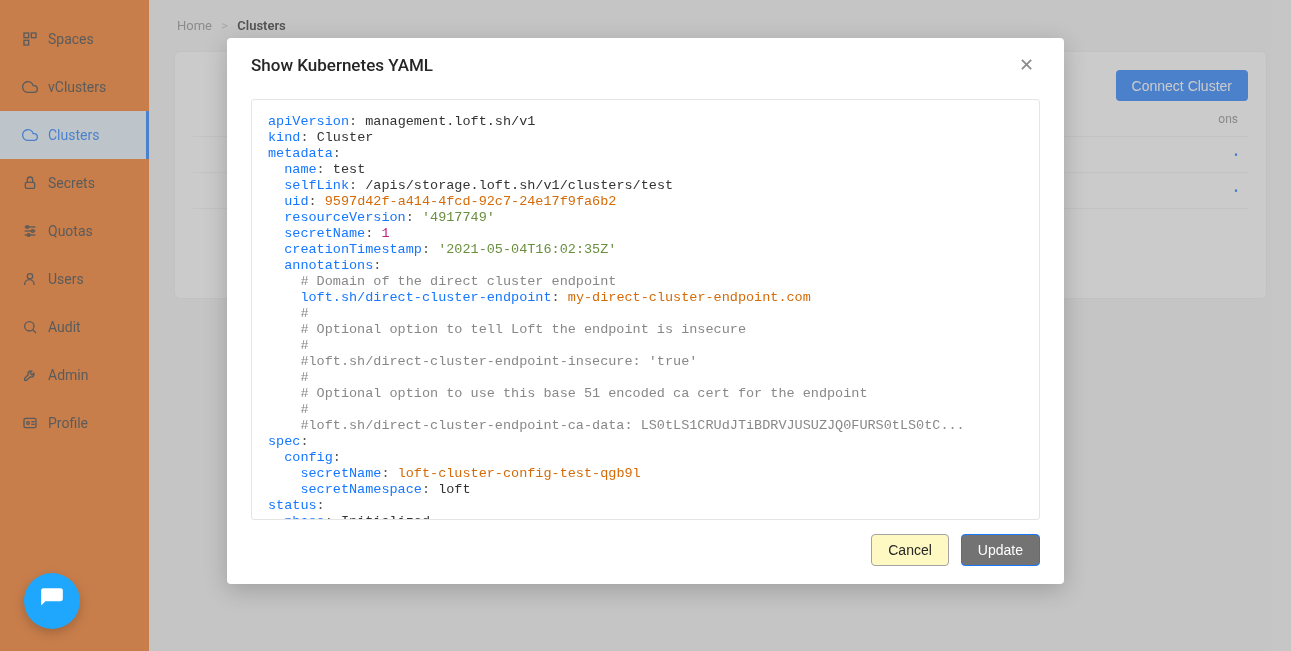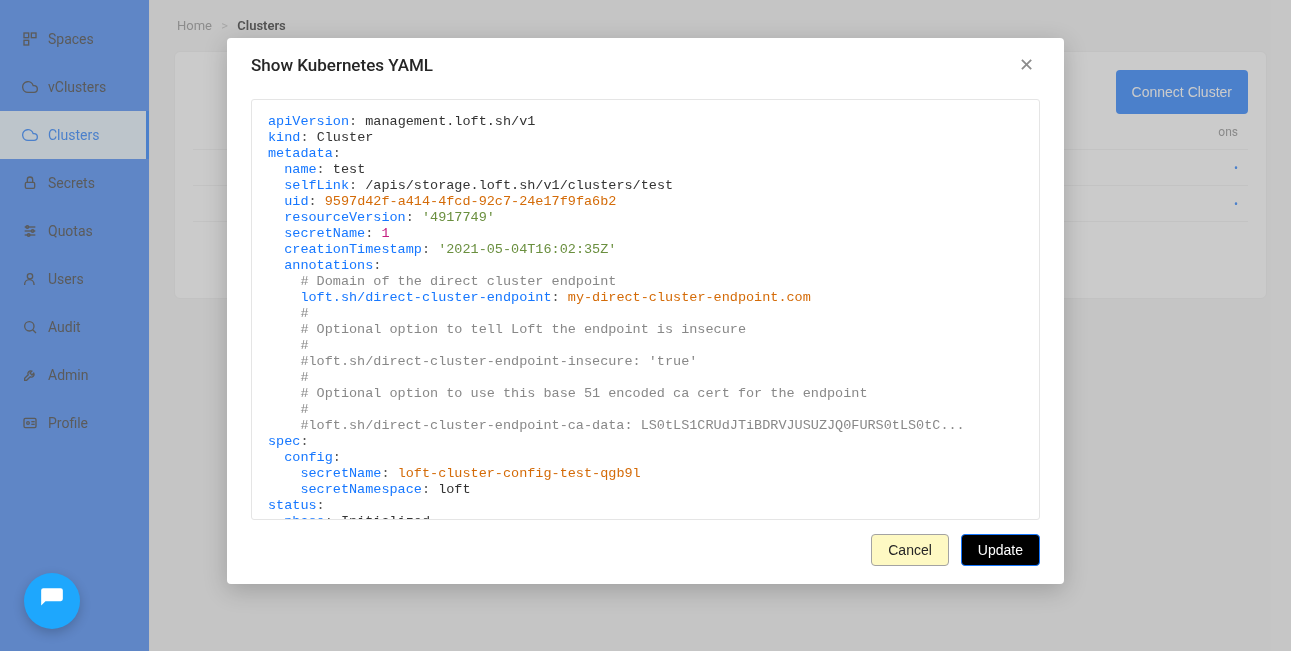--- a/index.html
+++ b/index.html
@@ -1,51 +1,51 @@
 <!DOCTYPE html>
 <html><head>
   <meta charset="utf-8">
   <style>
     * { box-sizing: border-box; margin: 0; padding: 0; }
     html, body { width: 1291px; height: 651px; overflow: hidden; font-family: -apple-system, BlinkMacSystemFont, "Segoe UI", Roboto, "Helvetica Neue", Arial, sans-serif; background: #f5f5f5; }
     .app { display: flex; height: 100%; }
-    .sidebar { width: 150px; background: #3b82f6; border-right: 1px solid #eee; padding-top: 15px; }
+    .sidebar { width: 150px; background: #f97316; border-right: 1px solid #eee; padding-top: 15px; }
     .sidebar-item { display: flex; align-items: center; height: 48px; padding: 0 22px; color: #333; font-size: 14px; cursor: pointer; position: relative; }
     .sidebar-item.active { background: #e6f4ff; color: #1677ff; }
     .sidebar-item.active::after { content: ""; position: absolute; right: 0; top: 0; bottom: 0; width: 3px; background: #1677ff; }
     .sidebar-item .sb-icon { width: 16px; height: 16px; margin-right: 10px; display: inline-flex; align-items: center; justify-content: center; color: inherit; }
     .sidebar-item svg { stroke: currentColor; }
     .main { flex: 1; position: relative; padding: 18px 24px; }
     .breadcrumb { font-size: 13px; color: #8c8c8c; margin-bottom: 18px; margin-left: 3px; }
     .breadcrumb .bc-sep { margin: 0 6px; color: #bfbfbf; }
     .breadcrumb .bc-current { color: #262626; font-weight: 600; }
     .panel { background: #fff; border: 1px solid #eee; border-radius: 6px; padding: 18px; height: 248px; }
     .panel-top { display: flex; justify-content: flex-end; }
-    .connect-btn { height: 44px; padding: 0 16px; background: #1677ff; color: #fff; border: none; border-radius: 4px; font-size: 14px; cursor: pointer; }
+    .connect-btn { height: 31px; padding: 0 16px; background: #1677ff; color: #fff; border: none; border-radius: 4px; font-size: 14px; cursor: pointer; }
     .ghost-row { height: 36px; border-bottom: 1px solid #f0f0f0; color: #888; font-size: 12px; display: flex; align-items: center; justify-content: flex-end; padding-right: 10px;}
     .overlay { position: absolute; inset: 0; background: rgba(140,140,140,0.45); }
     .modal-wrap { position: absolute; inset: 0; display: flex; align-items: flex-start; justify-content: center; padding-top: 38px; }
     .modal { width: 837px; background: #fff; border-radius: 4px; box-shadow: 0 6px 24px rgba(0,0,0,0.2); display: flex; flex-direction: column; }
     .modal-header { display: flex; align-items: center; justify-content: space-between; padding: 14px 24px; }
     .modal-title { font-size: 17px; color: #262626; font-weight: 500; }
     .close-x { color: #8c8c8c; font-size: 18px; cursor: pointer; padding: 2px 6px; }
     .modal-body { padding: 8px 24px 0; }
     .code-box { border: 1px solid #e5e5e5; border-radius: 3px; height: 421px; overflow: auto; padding: 14px 16px; font-family: SFMono-Regular, Consolas, "Liberation Mono", Menlo, monospace; font-size: 13.5px; line-height: 16px; color: #333; white-space: pre; position: relative; }
     .code-box::-webkit-scrollbar { width: 10px; }
     .code-box::-webkit-scrollbar-thumb { background: #c1c1c1; border-radius: 5px; }
     .tok-key { color: #1677ff; }
     .tok-colon { color: #555; }
     .tok-gstr { color: #6a8f3f; }
     .tok-num { color: #c41d7f; }
     .tok-comment { color: #888; }
     .tok-punct { color: #d46b08; }
     .modal-footer { display: flex; justify-content: flex-end; gap: 12px; padding: 14px 24px 18px; }
     .btn { height: 32px; padding: 0 16px; border-radius: 4px; font-size: 14px; cursor: pointer; }
     .btn-default { background: #fef9c3; border: 1px solid #a3a3a3; color: #262626; }
-    .btn-primary { background: #000000; border: 1px solid #1677ff; color: #fff; }
+    .btn-primary { background: #737373; border: 1px solid #1677ff; color: #fff; }
     .chat-fab { position: absolute; left: 24px; bottom: 22px; width: 56px; height: 56px; border-radius: 50%; background: #1ea7fd; display: flex; align-items: center; justify-content: center; color: #fff; box-shadow: 0 4px 12px rgba(0,0,0,0.2); cursor: pointer; }
   </style>
 </head>
 <body>
 
 <div class="app">
   <nav class="sidebar">
     <div class="sidebar-item">
       <span class="sb-icon">
           <svg width="16" height="16" viewBox="0 0 24 24" fill="none" stroke-width="2">

